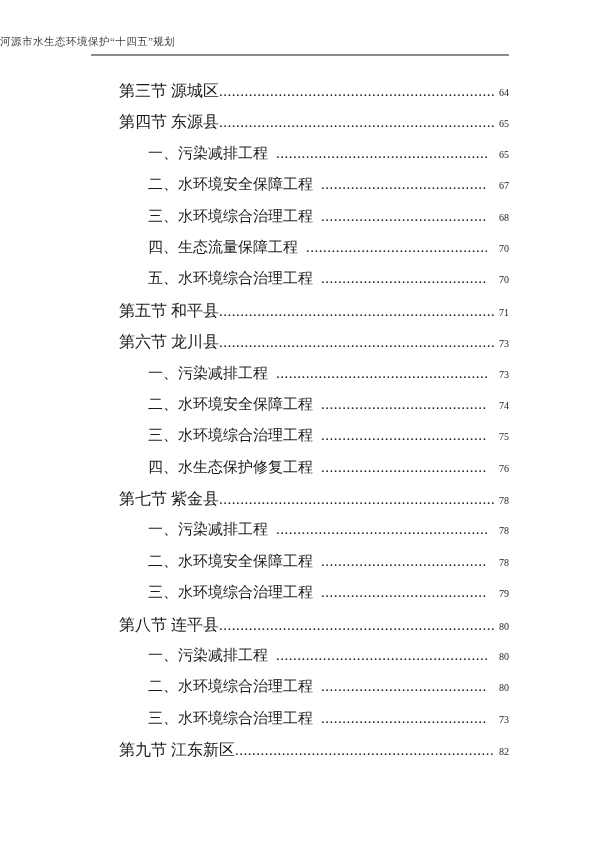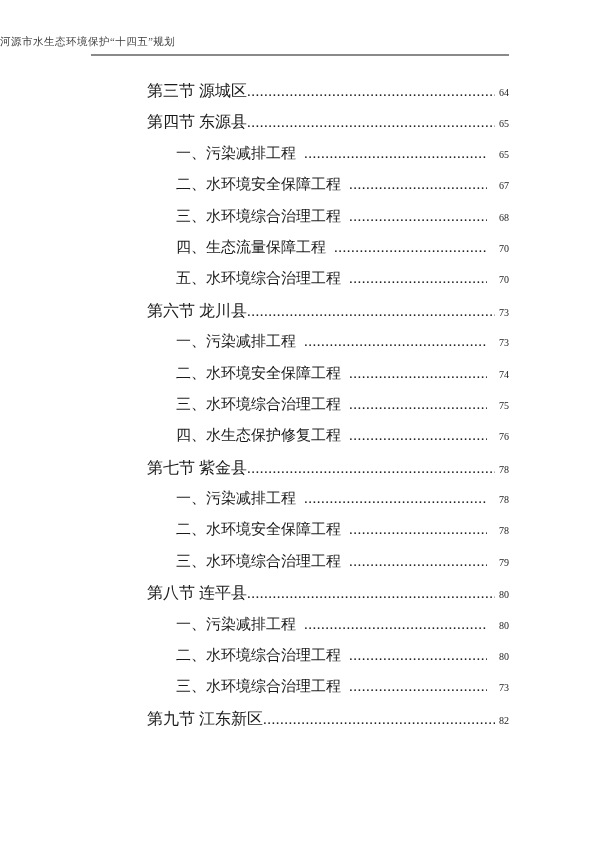--- a/index.html
+++ b/index.html
@@ -32,21 +32,21 @@
   .toc-row {
     display: flex;
     align-items: baseline;
     height: 31.4px;
     line-height: 31.4px;
     font-size: 15.5px;
     cursor: pointer;
   }
   .toc-row[data-level="1"] { padding-left: 28px; font-size: 16px; }
   .toc-row[data-level="2"] { padding-left: 57px; font-size: 15px; gap: 8px; }
-  .toc-label { white-space: nowrap; margin-left: 28px; }
+  .toc-label { white-space: nowrap; }
   .leader {
     flex: 1 1 auto;
     overflow: hidden;
     white-space: nowrap;
     min-width: 10px;
   }
   .leader::after {
     content: "..........................................................................................................................................................................................................";
     font-size: 15px;
     letter-spacing: 0.5px;
@@ -104,20 +104,25 @@
         <span class="leader"></span>
         <span class="page-num">70</span>
       </div>
 
       <div class="toc-row" data-level="2">
         <span class="toc-label">五、水环境综合治理工程</span>
         <span class="leader"></span>
         <span class="page-num">70</span>
       </div>
 
+      <div class="toc-row" data-level="1">
+        <span class="toc-label">第五节 和平县</span>
+        <span class="leader"></span>
+        <span class="page-num">71</span>
+      </div>
 
       <div class="toc-row" data-level="1">
         <span class="toc-label">第六节 龙川县</span>
         <span class="leader"></span>
         <span class="page-num">73</span>
       </div>
 
       <div class="toc-row" data-level="2">
         <span class="toc-label">一、污染减排工程</span>
         <span class="leader"></span>

